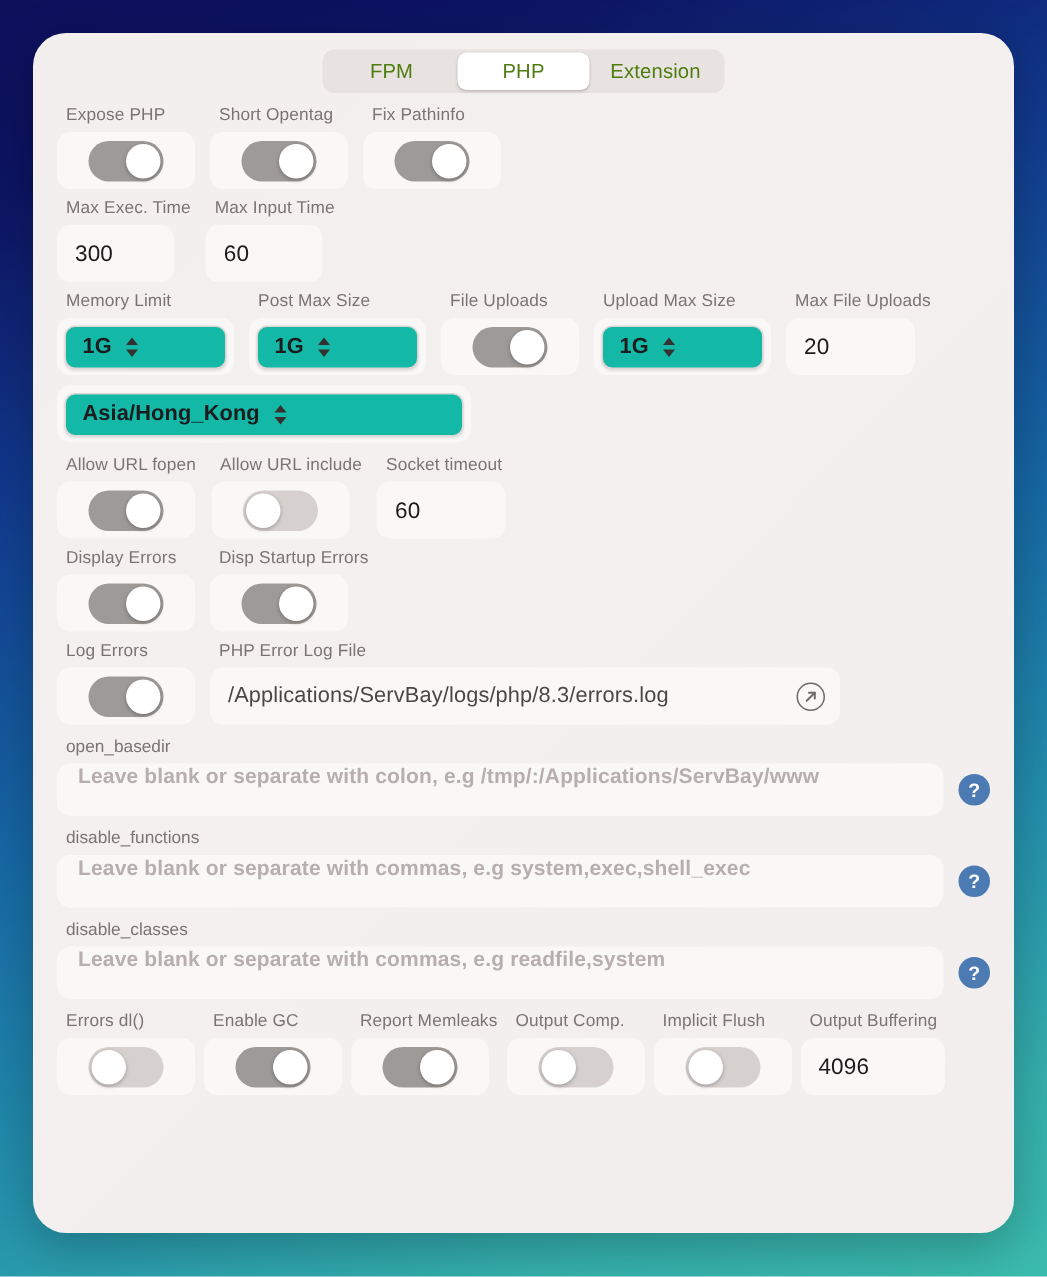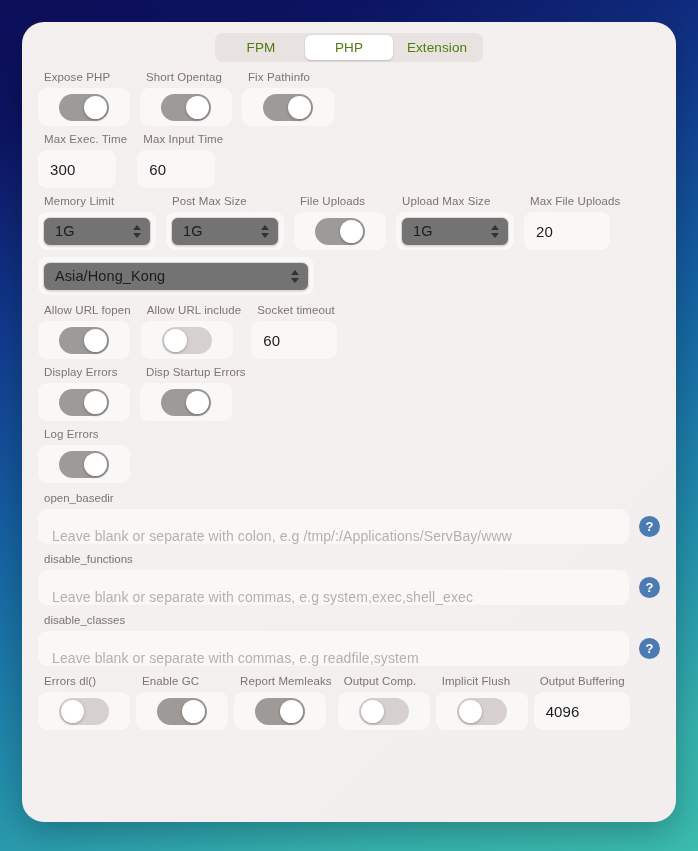--- a/index.html
+++ b/index.html
@@ -121,30 +121,31 @@
     top: 2px; left: 2px;
     width: 23px; height: 23px;
     border-radius: 50%;
     background: #ffffff;
     box-shadow: 0 1px 3px rgba(0,0,0,0.28);
   }
   .switch.on .knob { left: 25px; }
 
   
   .select-ctl {
-    background: #737373;
+    background: #14b8a6;
     border: 0.5px solid #ddd7d5;
     border-radius: 7px;
     height: 29px;
     display: flex;
     align-items: center;
-    justify-content: space-between;
+    justify-content: flex-start;
     padding: 0 8px 0 11px;
     box-shadow: 0 1px 1.5px rgba(0,0,0,0.10);
     cursor: pointer;
+    font-weight: bold;
   }
   .select-ctl .val { font-size: 14.5px; }
   .stepper {
     width: 11px; height: 19px;
     display: flex; flex-direction: column;
     align-items: center; justify-content: center;
     gap: 3px;
     flex: none;
     margin-left: 8px;
   }
@@ -158,22 +159,23 @@
   .stepper i.down { border-top: 5px solid #35312f; }
 
   
   .textrow { display: flex; align-items: center; gap: 10px; }
   .textfield {
     flex: 1;
     height: 35px;
     background: #faf8f7;
     border-radius: 9px;
     display: flex;
-    align-items: flex-end;
+    align-items: flex-start;
     padding: 0 14px;
+    font-weight: bold;
   }
   .placeholder {
     font-size: 14px;
     color: #b6afad;
     letter-spacing: .1px;
   }
   .filepath {
     font-size: 14.5px;
     color: #4b4745;
     flex: 1;
@@ -397,20 +399,32 @@
 
       <div class="field">
         <div class="field-label">Log Errors</div>
         <div class="ctl toggle-shell" style="width:92px">
           <div class="switch on">
               <span class="knob"></span>
             </div>
         </div>
       </div>
 
+      <div class="field" style="flex:1">
+        <div class="field-label">PHP Error Log File</div>
+        <div class="ctl" style="width:420px;padding-right:10px">
+          <span class="filepath">/Applications/ServBay/logs/php/8.3/errors.log</span>
+          <span class="open-ext">
+            <svg width="11" height="11" viewBox="0 0 11 11">
+              <path d="M2.8 8.2 L8.2 2.8" stroke="#6f6a68" stroke-width="1.3" fill="none" stroke-linecap="round"></path>
+              <path d="M4.3 2.8 L8.2 2.8 L8.2 6.7" stroke="#6f6a68" stroke-width="1.3" fill="none" stroke-linecap="round" stroke-linejoin="round"></path>
+            </svg>
+          </span>
+        </div>
+      </div>
     </div>
 
     <div class="row wide mb10">
       <div class="group-label">open_basedir</div>
       <div class="textrow">
         <div class="textfield">
           <span class="placeholder">Leave blank or separate with colon, e.g /tmp/:/Applications/ServBay/www</span>
         </div>
         <div class="help-btn">?</div>
       </div>

